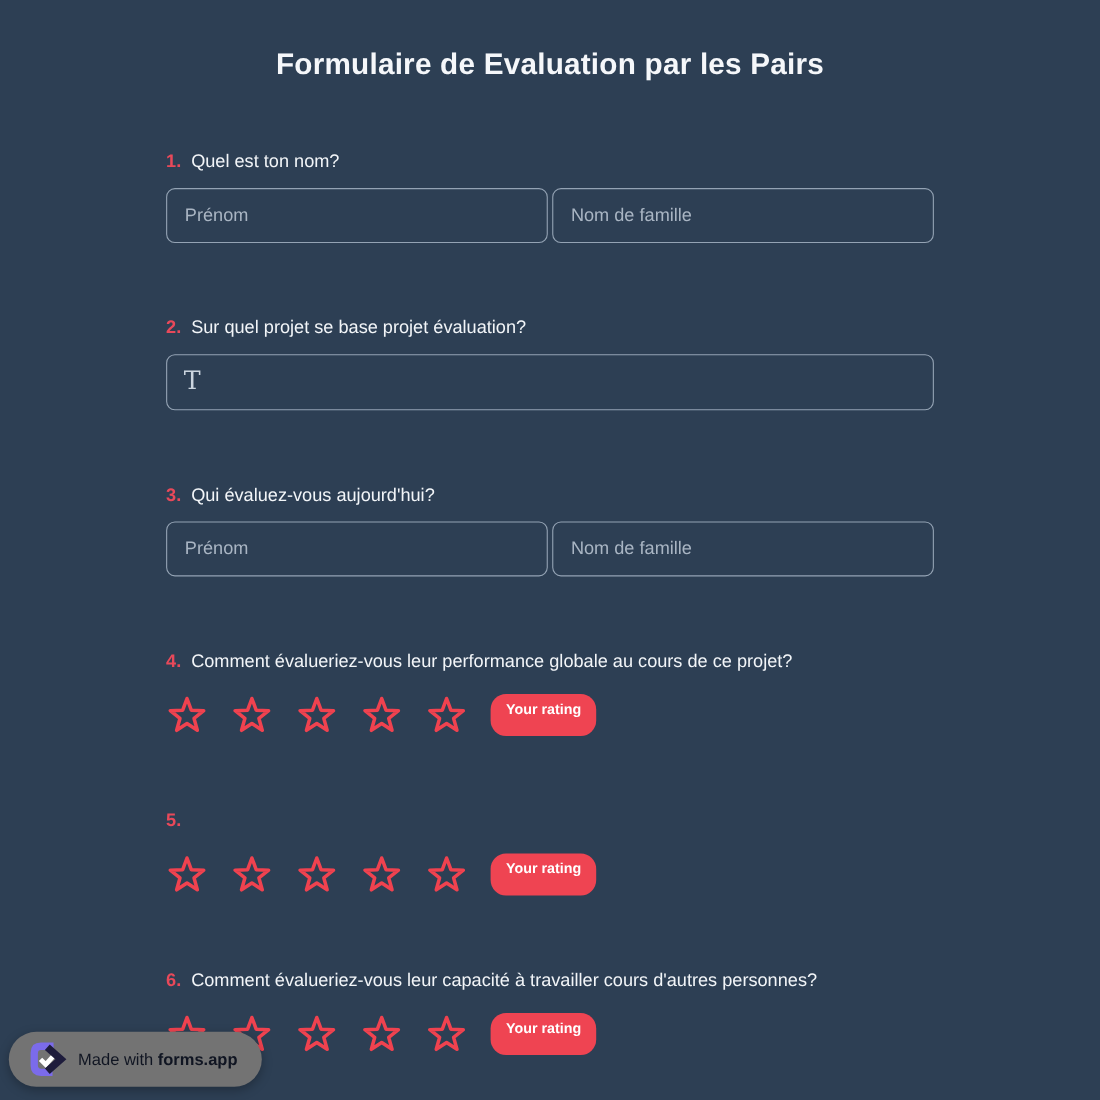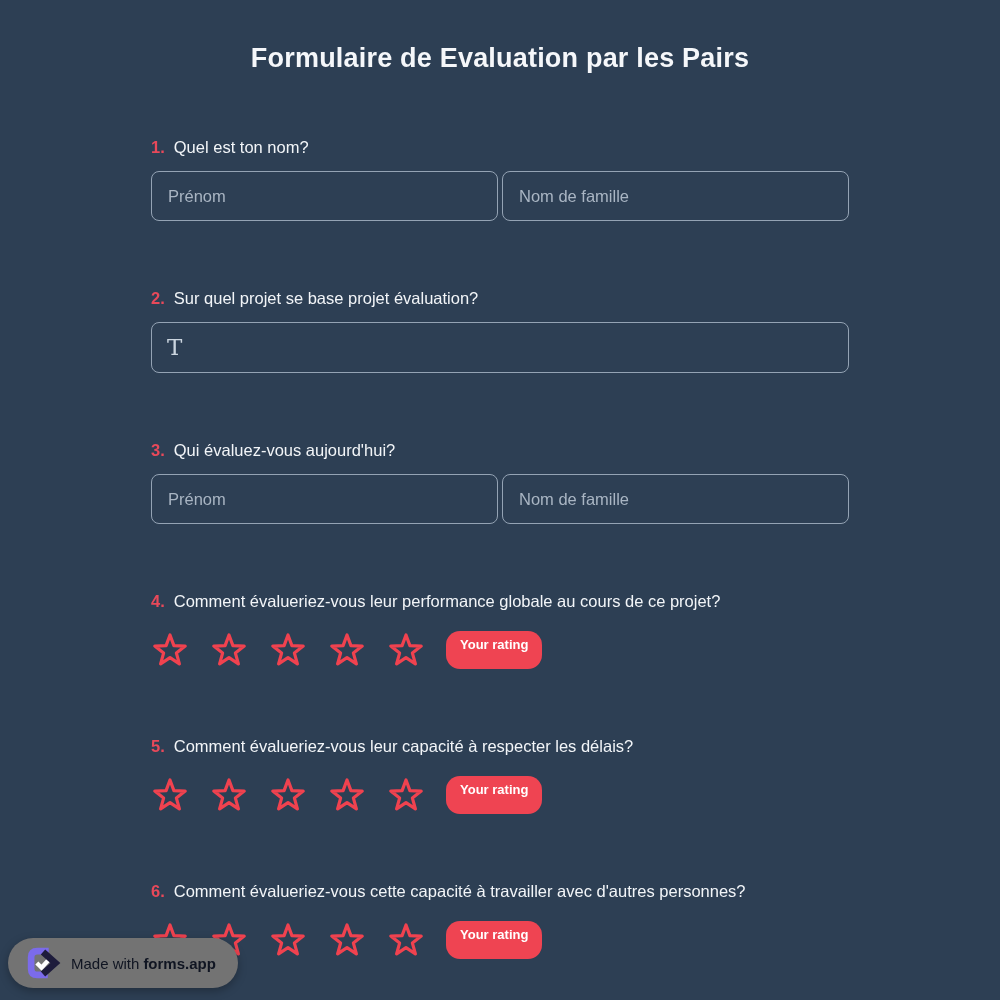--- a/index.html
+++ b/index.html
@@ -162,21 +162,20 @@
       <svg class="star" width="38" height="38" viewBox="0 0 38 38">
           <polygon points="19,4 22.9,14.6 34.2,15.1 25.4,22.1 28.4,32.9 19,26.7 9.6,32.9 12.6,22.1 3.8,15.1 15.1,14.6" fill="none" stroke="#F0424F" stroke-width="3.2" stroke-linejoin="round"></polygon>
         </svg>
       <span class="rating-badge">Your rating</span>
     </div>
   </section>
 
   <section class="question">
     <div class="q-label">
       <span class="q-num">5.</span>
-      <span class="q-text">Comment évalueriez-vous leur capacité à respecter les délais?</span>
     </div>
     <div class="rating-row">
       <svg class="star" width="38" height="38" viewBox="0 0 38 38">
           <polygon points="19,4 22.9,14.6 34.2,15.1 25.4,22.1 28.4,32.9 19,26.7 9.6,32.9 12.6,22.1 3.8,15.1 15.1,14.6" fill="none" stroke="#F0424F" stroke-width="3.2" stroke-linejoin="round"></polygon>
         </svg>
       <svg class="star" width="38" height="38" viewBox="0 0 38 38">
           <polygon points="19,4 22.9,14.6 34.2,15.1 25.4,22.1 28.4,32.9 19,26.7 9.6,32.9 12.6,22.1 3.8,15.1 15.1,14.6" fill="none" stroke="#F0424F" stroke-width="3.2" stroke-linejoin="round"></polygon>
         </svg>
       <svg class="star" width="38" height="38" viewBox="0 0 38 38">
           <polygon points="19,4 22.9,14.6 34.2,15.1 25.4,22.1 28.4,32.9 19,26.7 9.6,32.9 12.6,22.1 3.8,15.1 15.1,14.6" fill="none" stroke="#F0424F" stroke-width="3.2" stroke-linejoin="round"></polygon>
@@ -187,21 +186,21 @@
       <svg class="star" width="38" height="38" viewBox="0 0 38 38">
           <polygon points="19,4 22.9,14.6 34.2,15.1 25.4,22.1 28.4,32.9 19,26.7 9.6,32.9 12.6,22.1 3.8,15.1 15.1,14.6" fill="none" stroke="#F0424F" stroke-width="3.2" stroke-linejoin="round"></polygon>
         </svg>
       <span class="rating-badge">Your rating</span>
     </div>
   </section>
 
   <section class="question">
     <div class="q-label">
       <span class="q-num">6.</span>
-      <span class="q-text">Comment évalueriez-vous cette capacité à travailler avec d'autres personnes?</span>
+      <span class="q-text">Comment évalueriez-vous leur capacité à travailler cours d'autres personnes?</span>
     </div>
     <div class="rating-row">
       <svg class="star" width="38" height="38" viewBox="0 0 38 38">
           <polygon points="19,4 22.9,14.6 34.2,15.1 25.4,22.1 28.4,32.9 19,26.7 9.6,32.9 12.6,22.1 3.8,15.1 15.1,14.6" fill="none" stroke="#F0424F" stroke-width="3.2" stroke-linejoin="round"></polygon>
         </svg>
       <svg class="star" width="38" height="38" viewBox="0 0 38 38">
           <polygon points="19,4 22.9,14.6 34.2,15.1 25.4,22.1 28.4,32.9 19,26.7 9.6,32.9 12.6,22.1 3.8,15.1 15.1,14.6" fill="none" stroke="#F0424F" stroke-width="3.2" stroke-linejoin="round"></polygon>
         </svg>
       <svg class="star" width="38" height="38" viewBox="0 0 38 38">
           <polygon points="19,4 22.9,14.6 34.2,15.1 25.4,22.1 28.4,32.9 19,26.7 9.6,32.9 12.6,22.1 3.8,15.1 15.1,14.6" fill="none" stroke="#F0424F" stroke-width="3.2" stroke-linejoin="round"></polygon>

